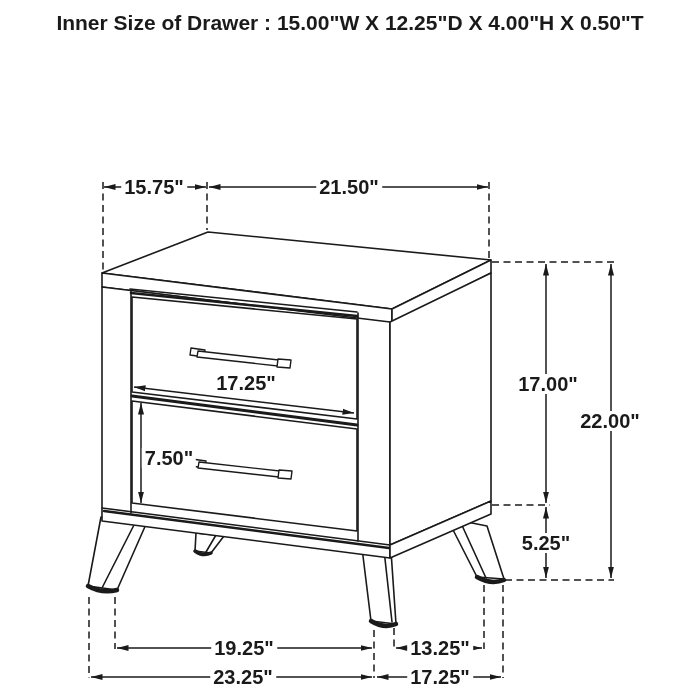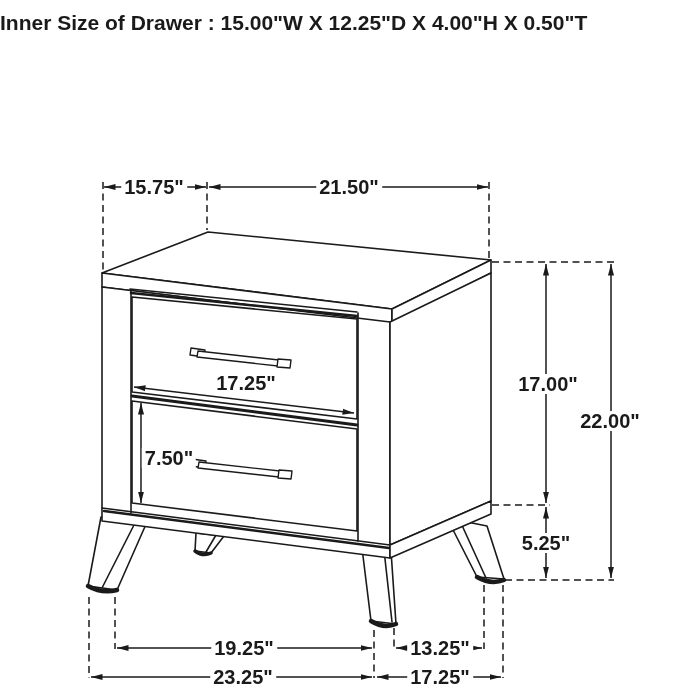--- a/index.html
+++ b/index.html
@@ -1,21 +1,21 @@
 <!DOCTYPE html>
 <html><head>
 <meta charset="utf-8">
 <style>
   html,body{margin:0;padding:0;background:#fff;}
   .stage{
     position:relative;width:700px;height:700px;background:#fff;overflow:hidden;
     font-family:"Liberation Sans","DejaVu Sans",sans-serif;color:#1a1a1a;
   }
   .title{
-    position:absolute;left:0;top:11px;width:700px;
+    position:absolute;left:0;top:11px;width:700px;text-align:center;
     font-size:21px;font-weight:bold;letter-spacing:0px;color:#1a1a1a;
   }
   svg.diagram{position:absolute;left:0;top:0;}
   .dim-label{
     position:absolute;transform:translate(-50%,-50%);
     font-size:20px;font-weight:bold;line-height:1;white-space:nowrap;
     background:#fff;padding:0 3px;color:#1a1a1a;
   }
 </style>
 </head>

